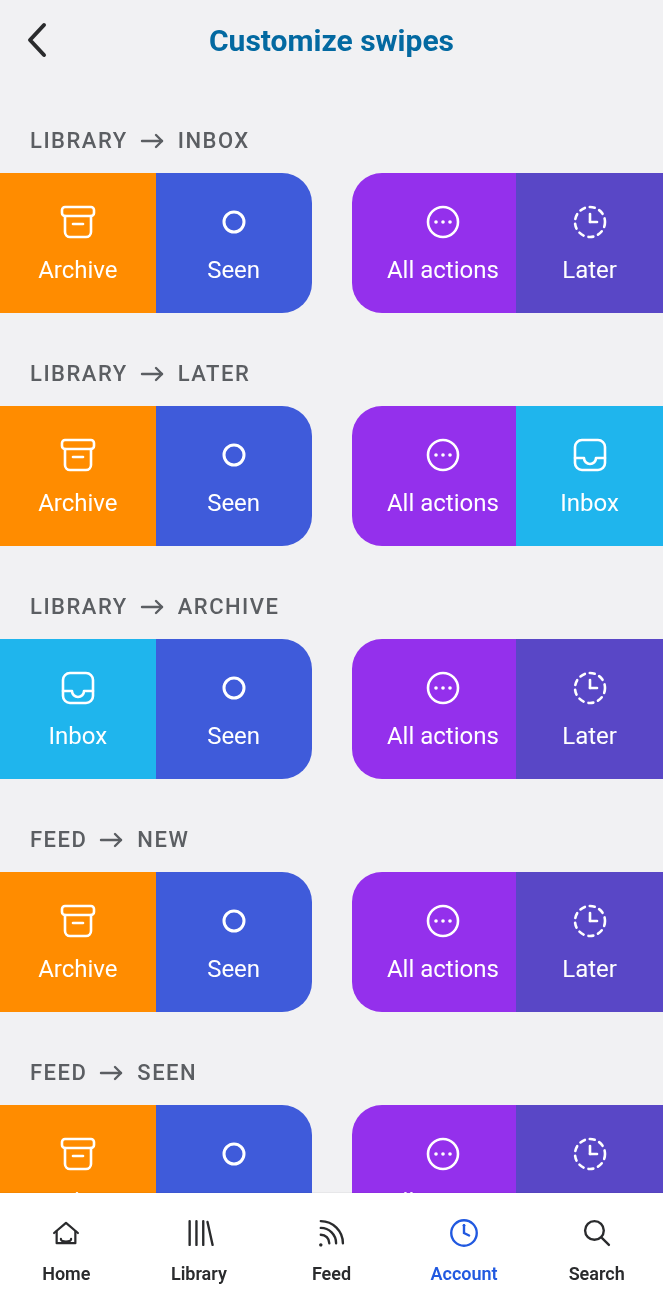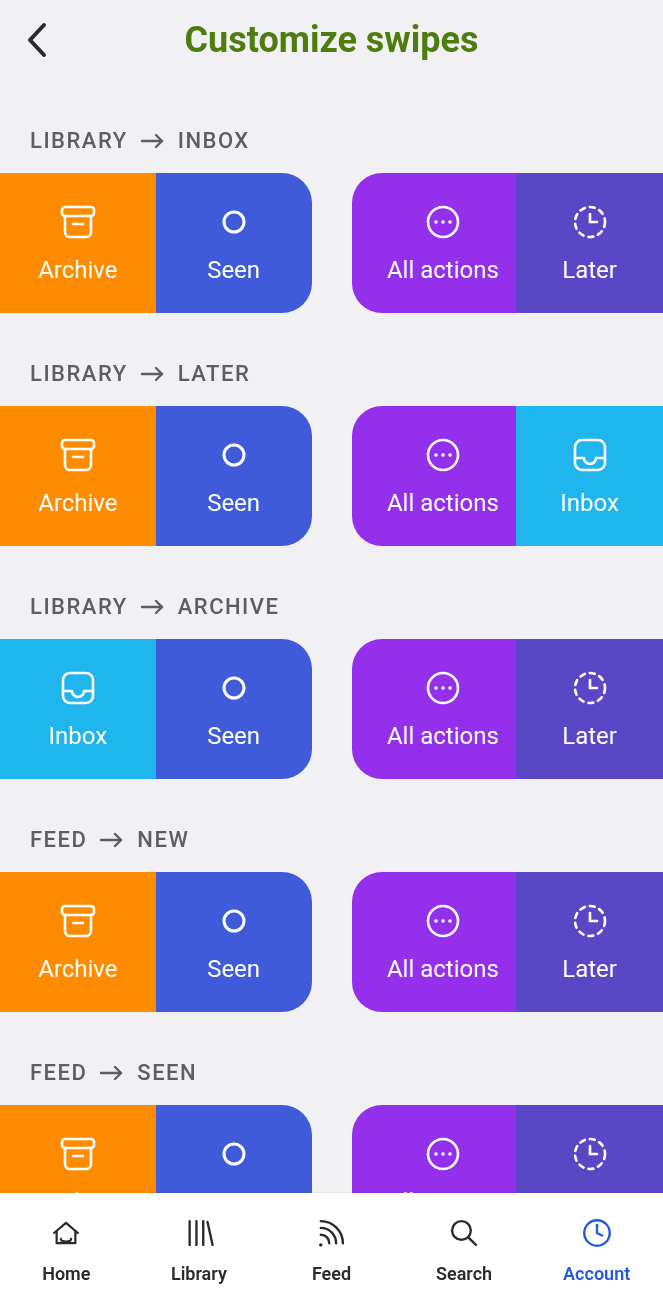--- a/index.html
+++ b/index.html
@@ -27,23 +27,23 @@
     transform: translateY(-50%);
     width: 44px;
     height: 44px;
     display: flex;
     align-items: center;
     justify-content: center;
     color: #2a2b2d;
     cursor: pointer;
   }
   .page-title {
-    font-size: 36px;
+    font-size: 30px;
     font-weight: 700;
-    color: #4d7c0f;
+    color: #0369a1;
   }
 
   
   .content {
     position: absolute;
     top: 80px;
     bottom: 112px;
     left: 0;
     right: 0;
     overflow: hidden;
@@ -471,32 +471,32 @@
       <div class="tab-icon">
         <svg width="34" height="34" viewBox="0 0 40 40" fill="none" stroke="currentColor" stroke-width="2.8" stroke-linecap="round">
         <path d="M8 32 a2 2 0 1 0 0.01 0" fill="currentColor" stroke="none"></path>
         <path d="M8 22 a10 10 0 0 1 10 10"></path>
         <path d="M8 14 a18 18 0 0 1 18 18"></path>
         <path d="M8 6  a26 26 0 0 1 26 26"></path>
       </svg>
       </div>
       <div class="tab-label">Feed</div>
     </div>
-    <div class="tab-item">
-      <div class="tab-icon">
-        <svg width="34" height="34" viewBox="0 0 40 40" fill="none" stroke="currentColor" stroke-width="2.8" stroke-linecap="round">
-        <circle cx="17" cy="17" r="11"></circle>
-        <line x1="26" y1="26" x2="34" y2="34"></line>
-      </svg>
-      </div>
-      <div class="tab-label">Search</div>
-    </div>
     <div class="tab-item active">
       <div class="tab-icon">
         <svg width="34" height="34" viewBox="0 0 40 40" fill="none" stroke="currentColor" stroke-width="2.8" stroke-linecap="round">
         <circle cx="20" cy="20" r="15"></circle>
         <path d="M20 11 v9 l6 3"></path>
         <circle cx="20" cy="11" r="1.6" fill="currentColor" stroke="none"></circle>
       </svg>
       </div>
       <div class="tab-label">Account</div>
     </div>
+    <div class="tab-item">
+      <div class="tab-icon">
+        <svg width="34" height="34" viewBox="0 0 40 40" fill="none" stroke="currentColor" stroke-width="2.8" stroke-linecap="round">
+        <circle cx="17" cy="17" r="11"></circle>
+        <line x1="26" y1="26" x2="34" y2="34"></line>
+      </svg>
+      </div>
+      <div class="tab-label">Search</div>
+    </div>
   </div>
 
 </body></html>

